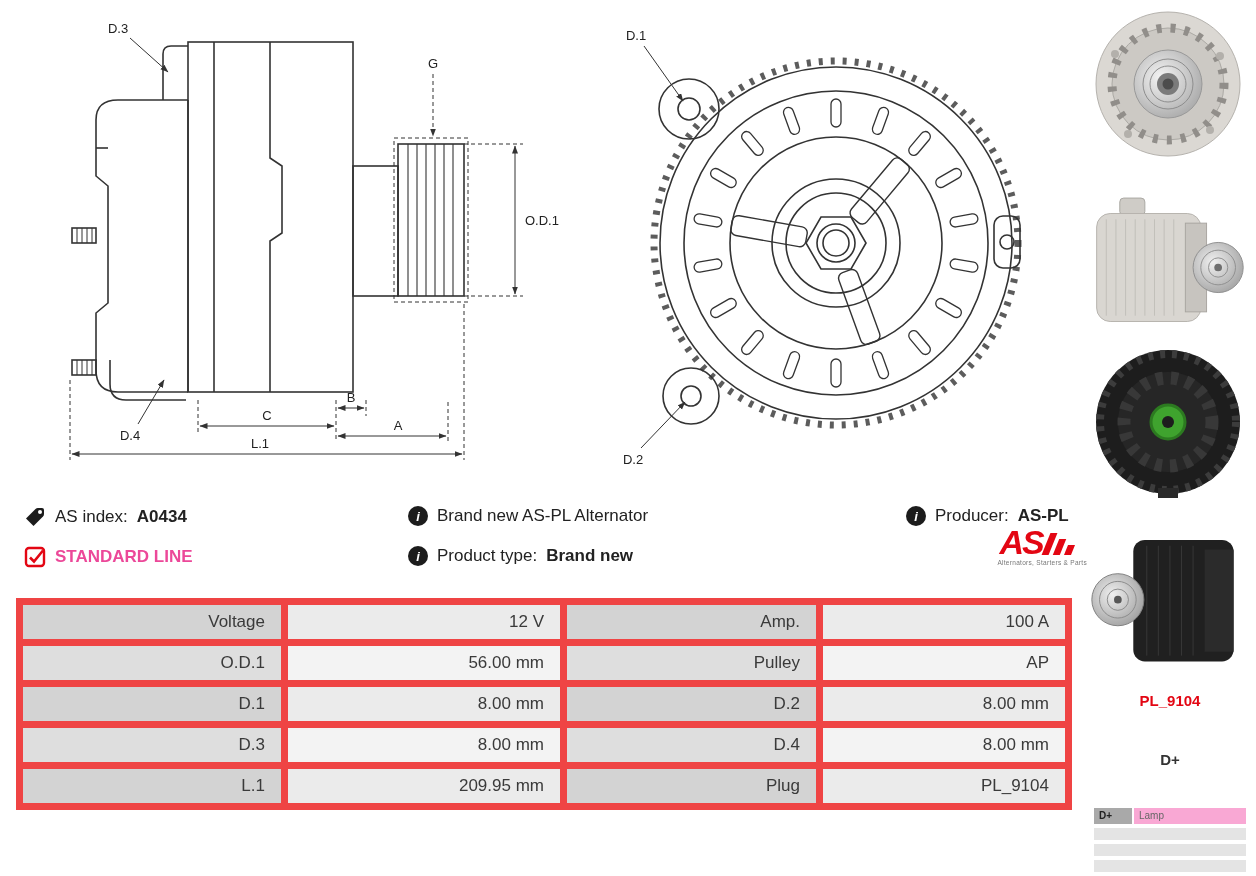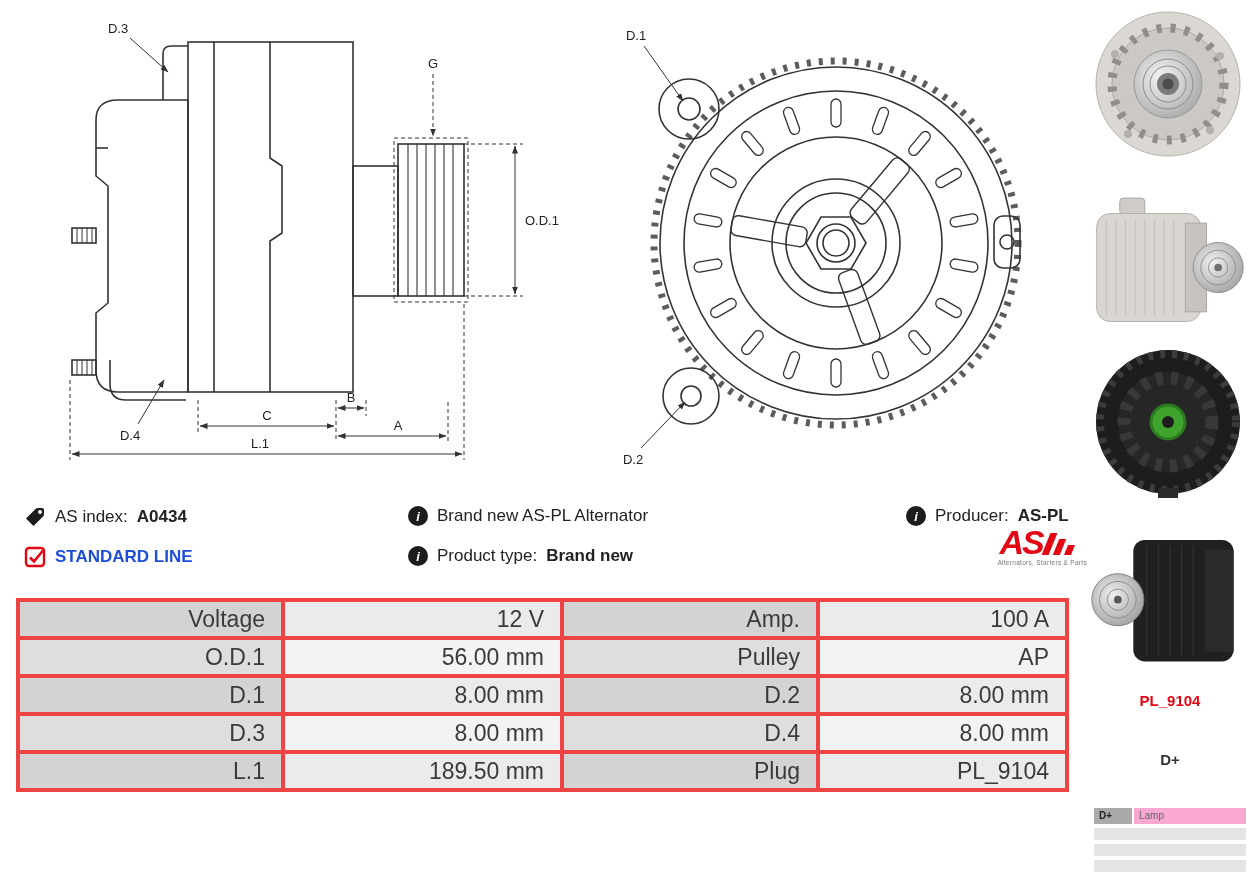--- a/index.html
+++ b/index.html
@@ -23,38 +23,38 @@
   .pin-key{width:28px;background:#a9a9a9;color:#222;font-weight:bold;}
   .pin-val{flex:1;background:#f9a8d4;color:#666;}
   .pin-bar{height:12px;background:#e4e4e4;margin-top:4px;}
 
   
   .info-row{position:absolute;left:0;width:1080px;height:28px;}
   .info-group{position:absolute;display:flex;align-items:center;gap:9px;font-size:17px;color:#222;white-space:nowrap;}
   .info-group b{font-weight:bold;}
   .g1{left:24px;} .g2{left:408px;} .g3{left:906px;}
   .row1{top:506px;} .row2{top:546px;}
-  .standard{color:#1d4ed8;font-weight:bold;}
+  .standard{color:#ec4899;font-weight:bold;}
   .circle-i{display:inline-flex;width:20px;height:20px;border-radius:50%;background:#1c1c1c;color:#fff;
             align-items:center;justify-content:center;font-size:13px;font-weight:bold;font-style:italic;flex:0 0 auto;}
   .icon-svg{flex:0 0 auto;display:block;}
 
   
   .as-logo{position:absolute;left:985px;top:527px;width:102px;text-align:right;}
   .as-mark{display:flex;align-items:flex-end;justify-content:center;gap:3px;}
   .as-mark .as-txt{font-size:34px;line-height:30px;font-weight:bold;font-style:italic;color:#e30613;letter-spacing:-2px;}
   .as-bars{display:flex;gap:3px;align-items:flex-end;padding-bottom:2px;}
   .as-bars i{display:block;width:7px;height:22px;background:#e30613;transform:skewX(-22deg);}
   .as-bars i:nth-child(2){height:16px;} .as-bars i:nth-child(3){height:10px;}
   .as-sub{margin-top:2px;font-size:6.5px;color:#777;letter-spacing:.3px;}
 
   
   .spec{position:absolute;left:16px;top:598px;width:1049px;border-collapse:collapse;table-layout:fixed;}
-  .spec td{height:34px;font-size:23px;color:#3a3a3a;text-align:right;padding:0 16px 0 4px;
-           border:4px solid #ef4444;overflow:hidden;}
+  .spec td{height:34px;font-size:17px;color:#3a3a3a;text-align:right;padding:0 16px 0 4px;
+           border:7px solid #ef4444;overflow:hidden;}
   .spec tr:nth-child(odd)  td.l{background:#d3d3d3;}
   .spec tr:nth-child(odd)  td.v{background:#ebebeb;}
   .spec tr:nth-child(even) td.l{background:#dedede;}
   .spec tr:nth-child(even) td.v{background:#f3f3f3;}
 </style>
 </head>
 <body>
 
 <div class="page">
 
@@ -366,20 +366,20 @@
         <td class="v">8.00 mm</td>
       </tr>
       <tr>
         <td class="l">D.3</td>
         <td class="v">8.00 mm</td>
         <td class="l">D.4</td>
         <td class="v">8.00 mm</td>
       </tr>
       <tr>
         <td class="l">L.1</td>
-        <td class="v">189.50 mm</td>
+        <td class="v">209.95 mm</td>
         <td class="l">Plug</td>
         <td class="v">PL_9104</td>
       </tr>
     </tbody>
   </table>
 
 </div>
 
 </body></html>

